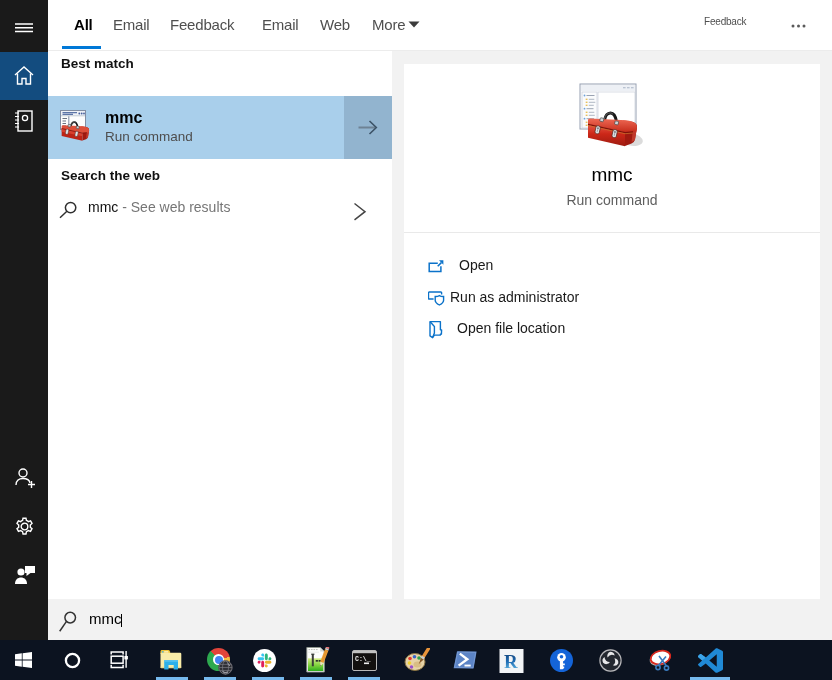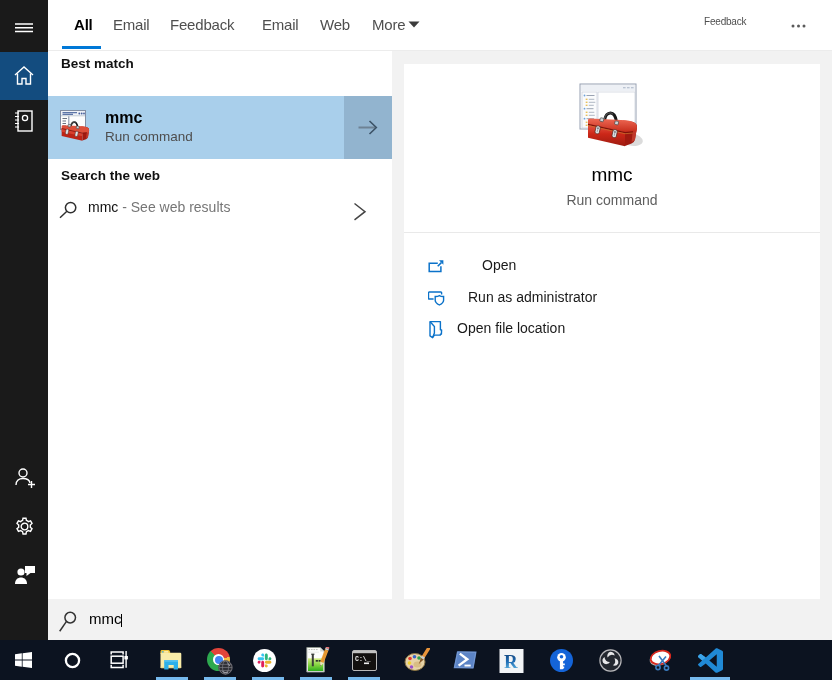--- a/index.html
+++ b/index.html
@@ -198,26 +198,26 @@
   </div>
   <div class="abs" id="rp-title">mmc</div>
   <div class="abs" id="rp-sub">Run command</div>
   <div class="abs" id="rp-div"></div>
 
   <svg class="abs" style="left:428px; top:258.5px;" width="17" height="15" viewBox="0 0 17 15">
     <path d="M9.8 4.2 H1.2 V12.4 H12.9 V7.2" stroke="#0b72c9" stroke-width="1.5" fill="none"></path>
     <path d="M9.7 7.3 L13.4 3.6" stroke="#0b72c9" stroke-width="1.5" fill="none"></path>
     <polygon points="11,1.3 15.4,1.3 15.4,5.7" fill="#0b72c9"></polygon>
   </svg>
-  <div class="mrow" style="left:482px; top:256.5px;">Open</div>
+  <div class="mrow" style="left:459px; top:256.5px;">Open</div>
   <svg class="abs" style="left:428px; top:291px;" width="17" height="16" viewBox="0 0 17 16">
     <path d="M13.6 3.4 V1.7 Q13.6 1 12.9 1 H1.2 Q0.5 1 0.5 1.7 V7.3 Q0.5 8 1.2 8 H5.6" stroke="#0b72c9" stroke-width="1.4" fill="none"></path>
     <path d="M11.4 4.6 Q13.4 5.7 15.6 5.5 V9.2 Q15.6 11.8 11.4 14 Q7.2 11.8 7.2 9.2 V5.5 Q9.4 5.7 11.4 4.6 Z" stroke="#0b72c9" stroke-width="1.4" fill="none"></path>
   </svg>
-  <div class="mrow" style="left:468px; top:289px;text-align:right;">Run as administrator</div>
+  <div class="mrow" style="left:450px; top:289px;text-align:right;">Run as administrator</div>
   <svg class="abs" style="left:428px; top:320px;" width="16" height="19" viewBox="0 0 16 19">
     <path d="M2 1.6 L12.4 1.6 L12.4 9.7 L13.6 9.9 L13.4 14.1 L12.4 14.3 L12.4 15.1 L6.4 15.1 L4.6 17.7 L2 15.9 Z" stroke="#0b72c9" stroke-width="1.4" fill="none" stroke-linejoin="round"></path>
     <path d="M2.2 1.8 L6.4 6.5 L6.4 13.1 L4.7 17.2" stroke="#0b72c9" stroke-width="1.4" fill="none"></path>
   </svg>
   <div class="mrow" style="left:457px; top:319.5px;">Open file location</div>
 
   <svg class="abs" style="left:59px; top:611px;" width="18" height="21" viewBox="0 0 18 21">
     <circle cx="11.2" cy="6.6" r="5.3" stroke="#333" stroke-width="1.5" fill="none"></circle>
     <path d="M7.5 10.4 L0.7 20.2" stroke="#333" stroke-width="1.5"></path>
   </svg>

